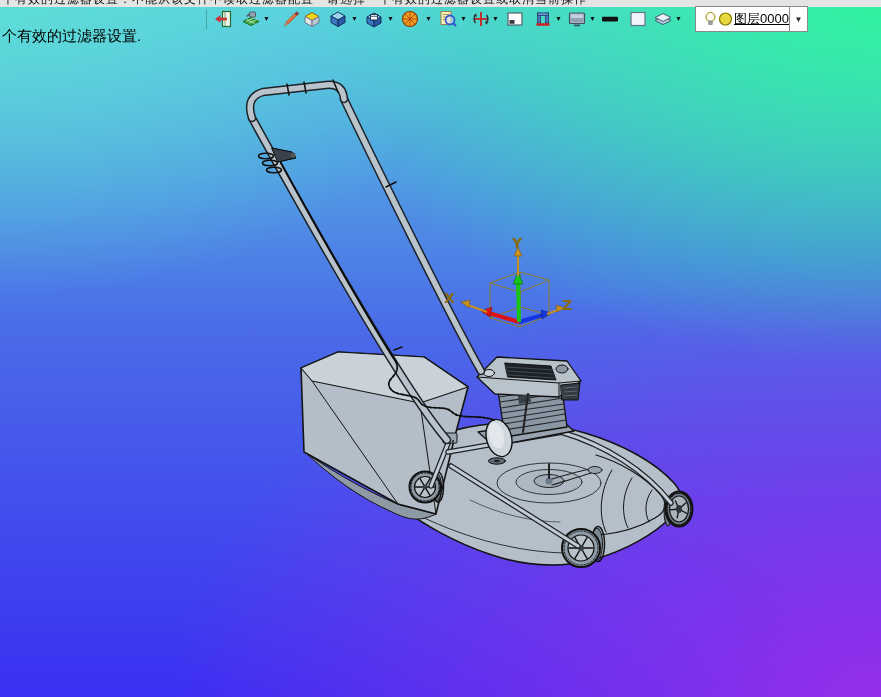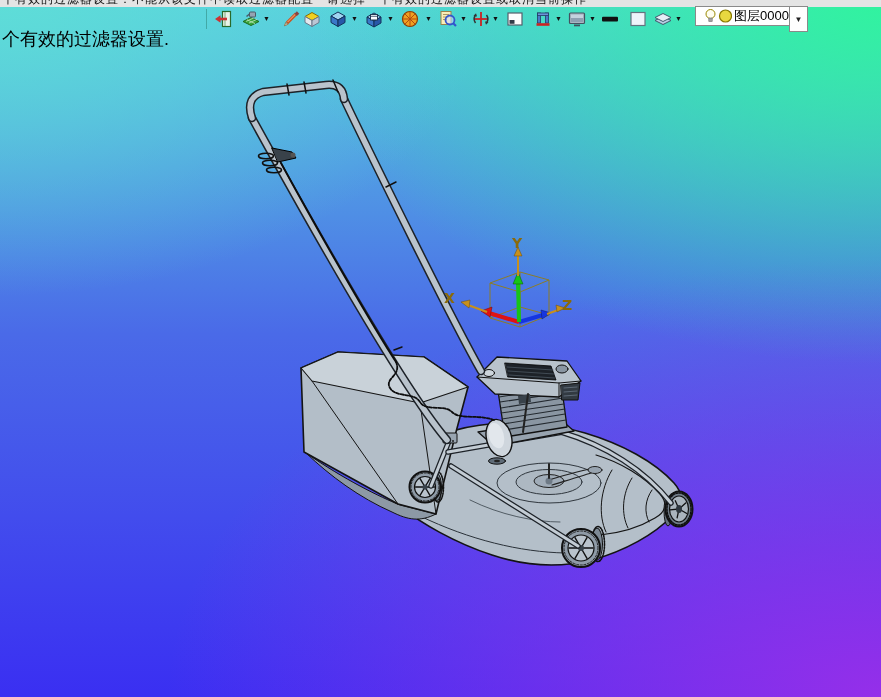--- a/index.html
+++ b/index.html
@@ -7,27 +7,27 @@
     position:relative;width:881px;height:697px;overflow:hidden;
     font-family:"Liberation Sans","DejaVu Sans",sans-serif;
     background:
       radial-gradient(120% 95% at 100% 0%, rgba(46,245,155,0.95) 0%, rgba(46,245,155,0) 55%),
       radial-gradient(135% 105% at 100% 100%, rgba(154,47,233,0.95) 0%, rgba(154,47,233,0) 60%),
       radial-gradient(110% 85% at 0% 0%, rgba(95,224,214,0.85) 0%, rgba(95,224,214,0) 50%),
       linear-gradient(180deg,#58cfe0 0%, #4a6ae8 48%, #3a2ff2 100%);
   }
   .strip{position:absolute;top:0;left:0;right:0;height:7px;background:#e4e4e4;overflow:hidden;z-index:6;}
   .strip span{position:absolute;top:-9px;left:2px;font-size:12px;letter-spacing:1px;white-space:nowrap;color:#151515;}
-  .msg{position:absolute;left:2px;top:27px;font-size:18px;color:#000;z-index:6;}
+  .msg{position:absolute;left:2px;top:27px;font-size:15px;color:#000;z-index:6;}
   .tbtn{position:absolute;top:8px;width:22px;height:22px;z-index:6;display:flex;align-items:center;justify-content:center;}
   .tarr{position:absolute;top:15px;font-size:7px;color:#111;z-index:6;line-height:1;}
   .grip{position:absolute;left:206px;top:9px;width:1px;height:20px;background:rgba(20,90,70,.35);z-index:6;}
   .combo{position:absolute;left:695px;top:6px;height:26px;z-index:7;display:flex;}
-  .combo .field{width:94px;height:20px;background:#fff;border:1px solid #8a8a8a;border-right:none;
-    display:flex;align-items:center;gap:2px;padding-left:8px;box-sizing:border-box;}
+  .combo .field{width:94px;height:26px;background:#fff;border:1px solid #8a8a8a;border-right:none;
+    display:flex;align-items:center;gap:2px;padding-left:8px;box-sizing:border-box;text-decoration:underline;}
   .combo .field .val{font-size:13px;color:#000;white-space:nowrap;}
   .combo .btn{width:19px;height:26px;background:#fefefe;border:1px solid #8a8a8a;box-sizing:border-box;
     display:flex;align-items:center;justify-content:center;font-size:8px;color:#222;}
   svg.viewport{position:absolute;left:0;top:0;z-index:2;}
   text.axlbl{font-family:"DejaVu Sans",sans-serif;font-size:14px;font-weight:bold;fill:#8a6a0a;}
 </style>
 </head>
 <body>
 
 <div class="screen">

